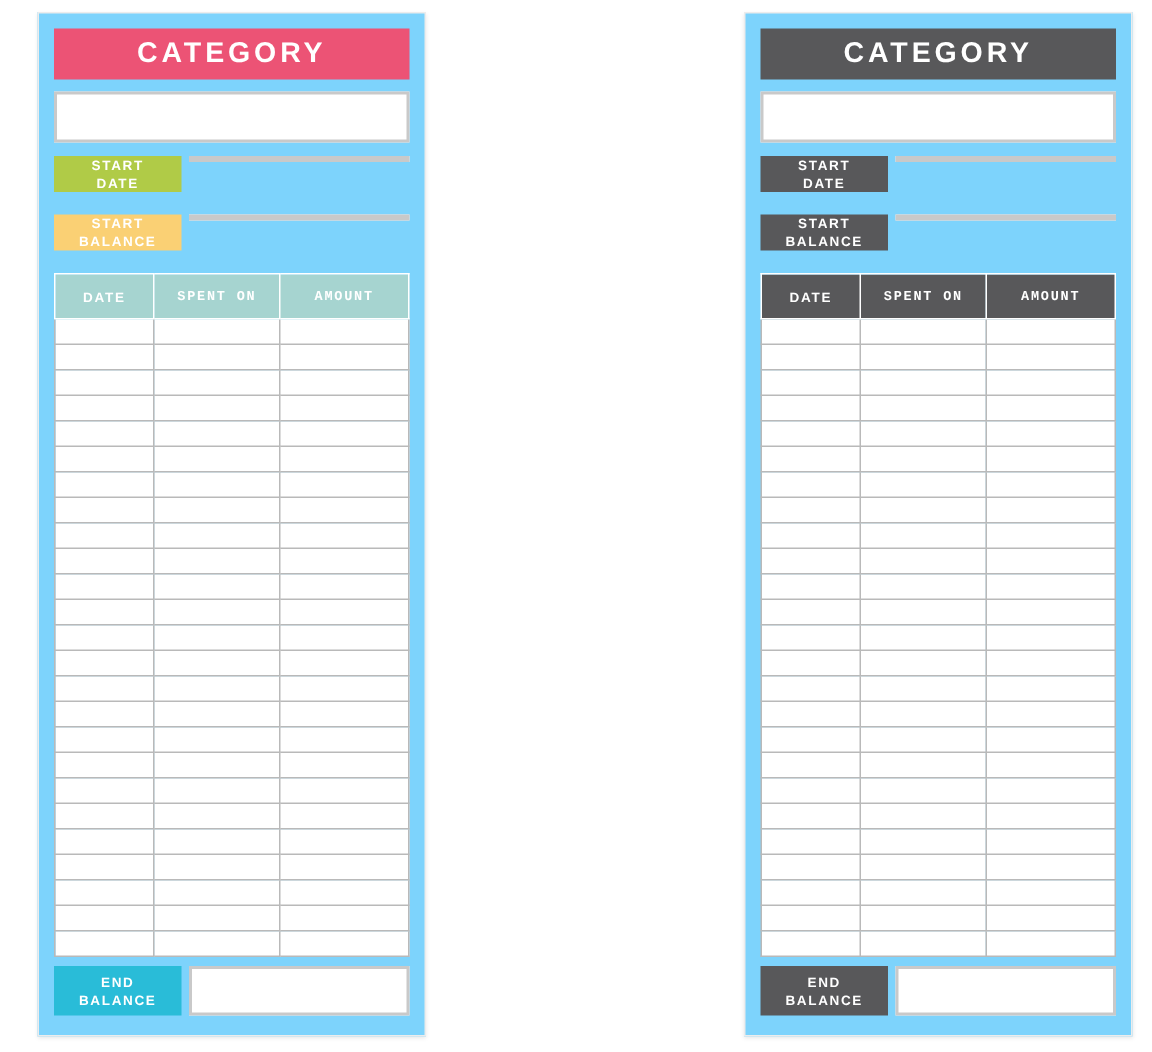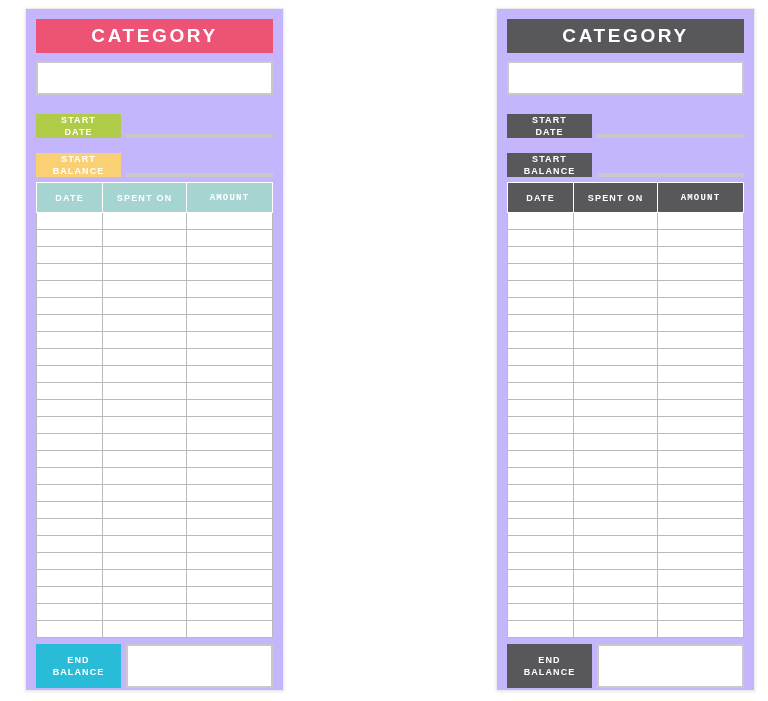--- a/index.html
+++ b/index.html
@@ -16,21 +16,21 @@
     position: relative;
     width: 768px;
     height: 701px;
     background: #ffffff;
   }
 
   
   .sheet {
     position: absolute;
     top: 8px;
-    background: #c4b5fd;
+    background: #7dd3fc;
     border: 1px solid #ececec;
     box-shadow: 0 1px 3px rgba(0,0,0,0.10);
     padding: 10px 10px 12px 10px;
   }
   .sheet.left  { left: 25px;  width: 259px; height: 683px; }
   .sheet.right { left: 496px; width: 259px; height: 683px; }
 
   .sheet-inner {
     width: 237px;
     margin: 0 auto;
@@ -56,21 +56,21 @@
     border: 2px solid #c9c9c9;
     background: #ffffff;
     height: 34px;
   }
 
   .category-input { margin-bottom: 9px; }
 
   
   .meta-row {
     display: flex;
-    align-items: flex-end;
+    align-items: flex-start;
     margin-bottom: 5px;
     height: 34px;
   }
   .meta-label {
     width: 85px;
     flex: 0 0 85px;
     display: flex;
     flex-direction: column;
     align-items: center;
     justify-content: center;
@@ -105,28 +105,28 @@
     border: 1px solid #ffffff;
     vertical-align: middle;
   }
   .ledger td {
     height: 17px;
     border: 1px solid #b9b9b9;
     background: #ffffff;
     padding: 0;
   }
   .col-date   { width: 60px; }
-  .col-spent  { width: 76px; }
+  .col-spent  { width: 76px; font-family: Liberation Mono, monospace; }
   .col-amount { width: 78px; font-family: Liberation Mono, monospace; }
 
   
   .end-row {
     display: flex;
     align-items: stretch;
-    height: 44px;
+    height: 33px;
     margin-top: 6px;
   }
   .end-label {
     width: 85px;
     flex: 0 0 85px;
     display: flex;
     flex-direction: column;
     align-items: center;
     justify-content: center;
     color: #ffffff;

